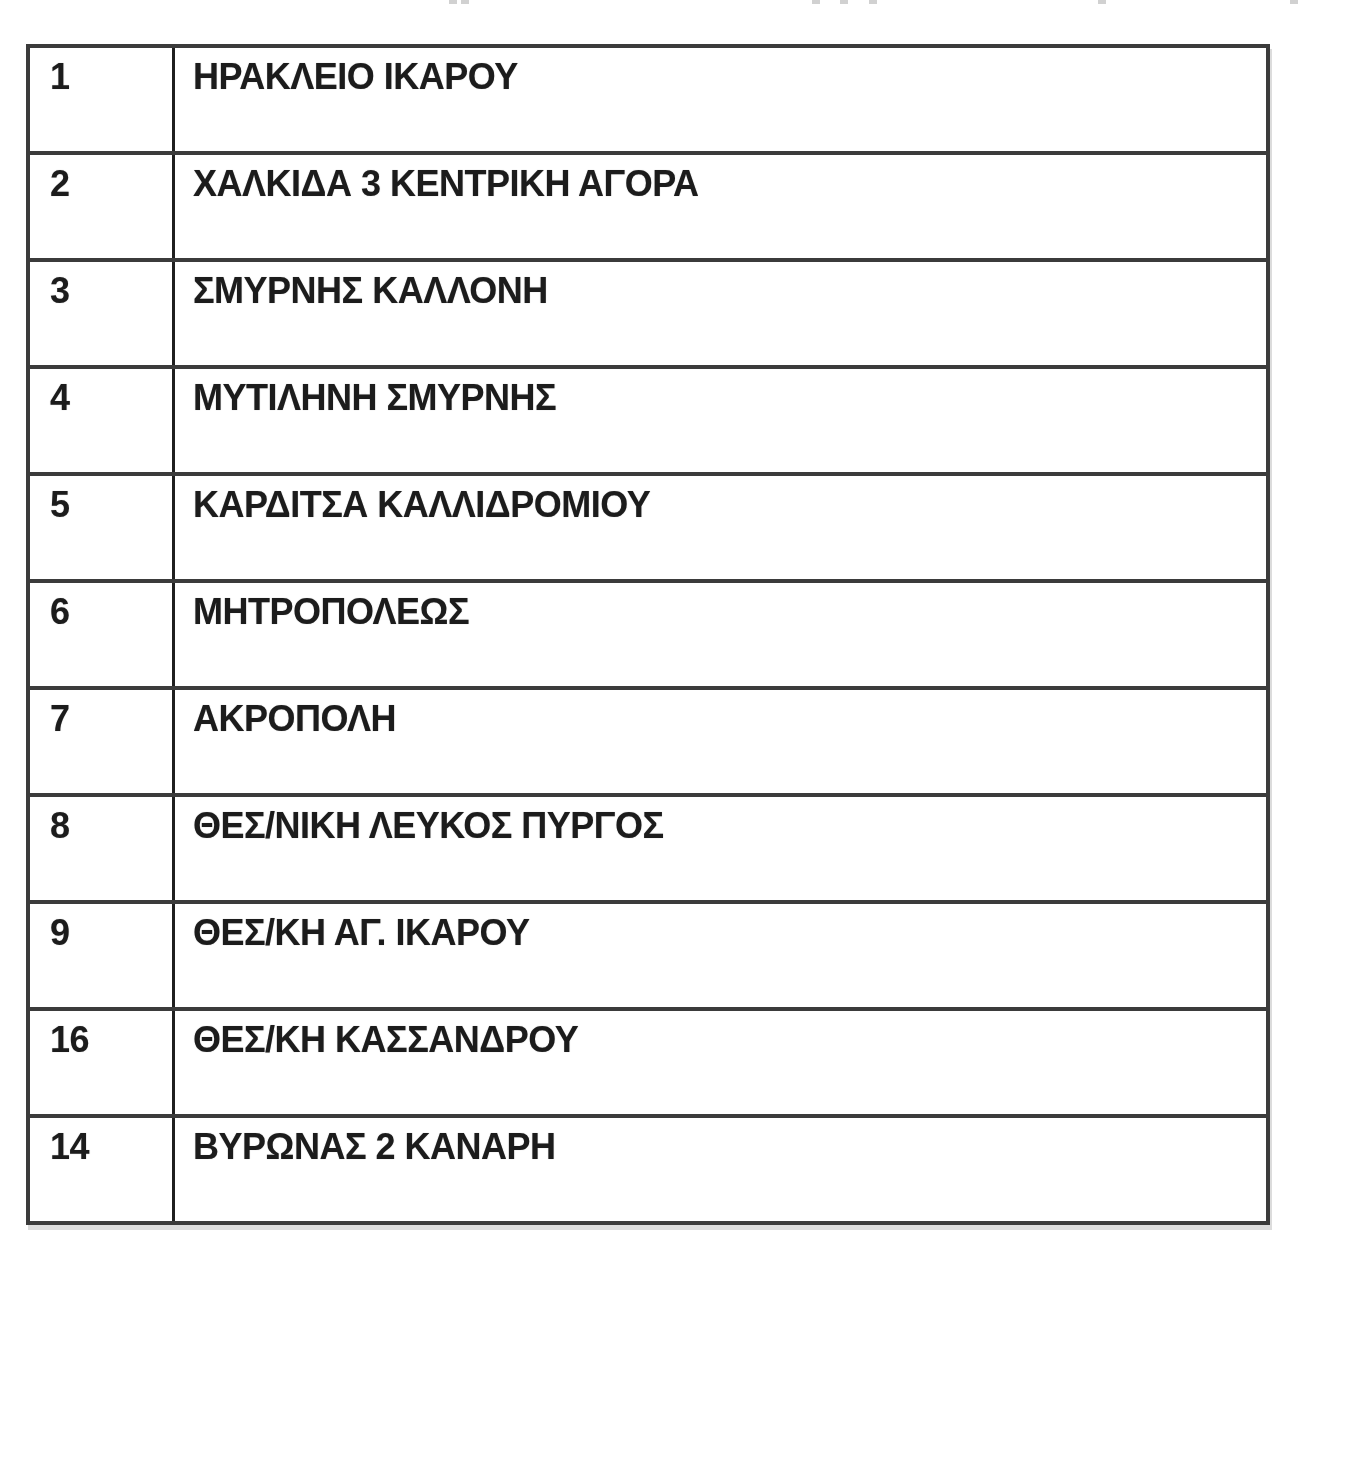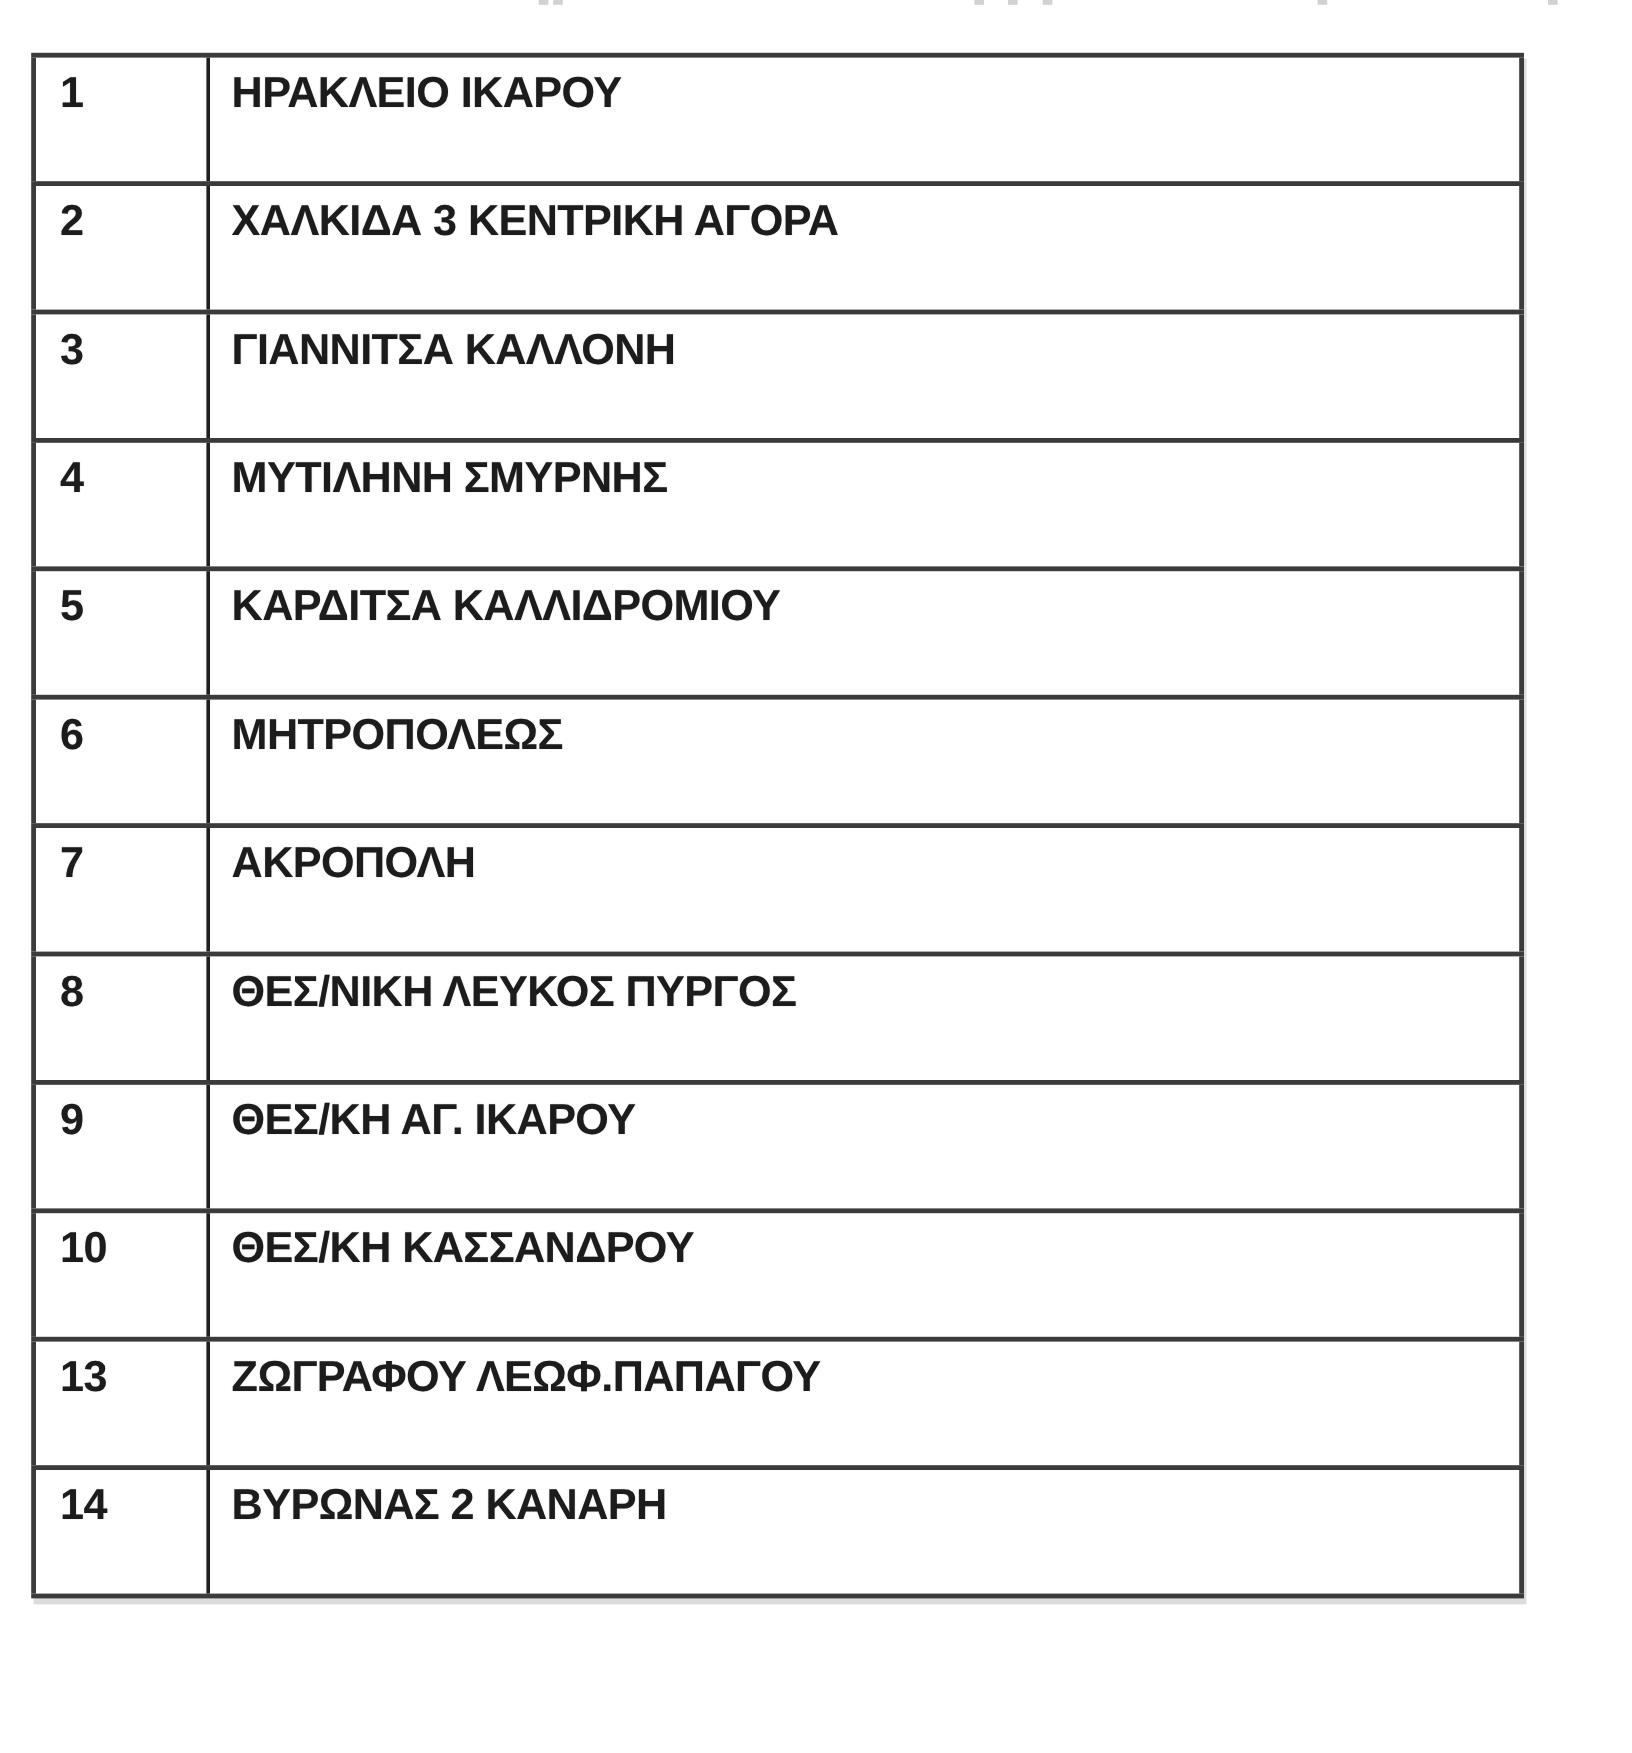--- a/index.html
+++ b/index.html
@@ -78,21 +78,21 @@
         <tr>
           <td class="num-cell">1</td>
           <td class="name-cell">ΗΡΑΚΛΕΙΟ ΙΚΑΡΟΥ</td>
         </tr>
         <tr>
           <td class="num-cell">2</td>
           <td class="name-cell">ΧΑΛΚΙΔΑ 3 ΚΕΝΤΡΙΚΗ ΑΓΟΡΑ</td>
         </tr>
         <tr>
           <td class="num-cell">3</td>
-          <td class="name-cell">ΓΙΑΝΝΙΤΣΑ ΚΑΛΛΟΝΗ</td>
+          <td class="name-cell">ΣΜΥΡΝΗΣ ΚΑΛΛΟΝΗ</td>
         </tr>
         <tr>
           <td class="num-cell">4</td>
           <td class="name-cell">ΜΥΤΙΛΗΝΗ ΣΜΥΡΝΗΣ</td>
         </tr>
         <tr>
           <td class="num-cell">5</td>
           <td class="name-cell">ΚΑΡΔΙΤΣΑ ΚΑΛΛΙΔΡΟΜΙΟΥ</td>
         </tr>
         <tr>
@@ -105,26 +105,22 @@
         </tr>
         <tr>
           <td class="num-cell">8</td>
           <td class="name-cell">ΘΕΣ/ΝΙΚΗ ΛΕΥΚΟΣ ΠΥΡΓΟΣ</td>
         </tr>
         <tr>
           <td class="num-cell">9</td>
           <td class="name-cell">ΘΕΣ/ΚΗ ΑΓ. ΙΚΑΡΟΥ</td>
         </tr>
         <tr>
-          <td class="num-cell">10</td>
+          <td class="num-cell">16</td>
           <td class="name-cell">ΘΕΣ/ΚΗ ΚΑΣΣΑΝΔΡΟΥ</td>
-        </tr>
-        <tr>
-          <td class="num-cell">13</td>
-          <td class="name-cell">ΖΩΓΡΑΦΟΥ ΛΕΩΦ.ΠΑΠΑΓΟΥ</td>
         </tr>
         <tr>
           <td class="num-cell">14</td>
           <td class="name-cell">ΒΥΡΩΝΑΣ 2 ΚΑΝΑΡΗ</td>
         </tr>
       </tbody>
   </table>
 
 </div>
 

